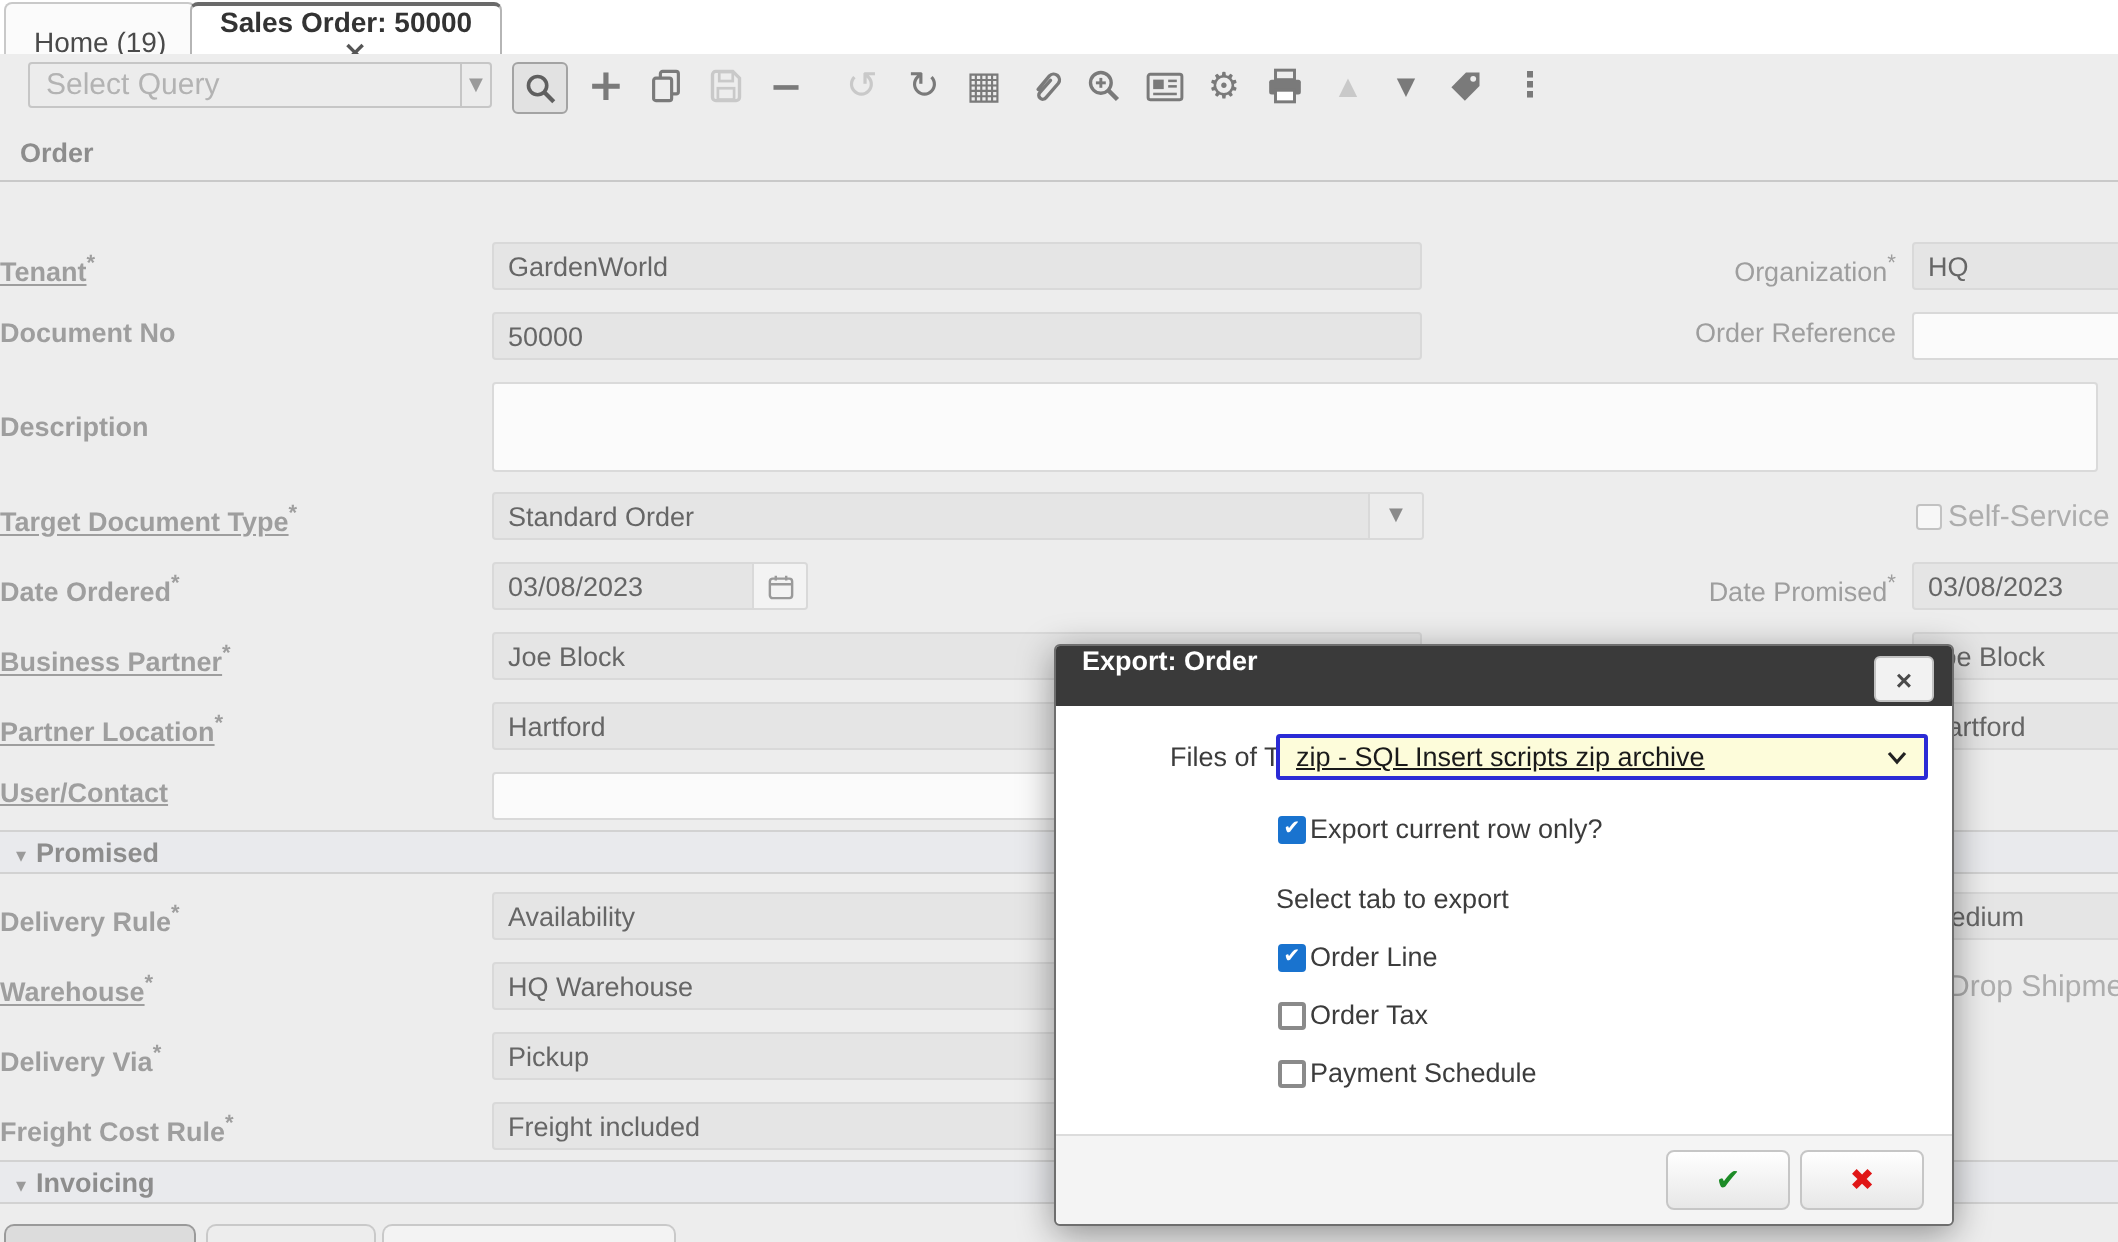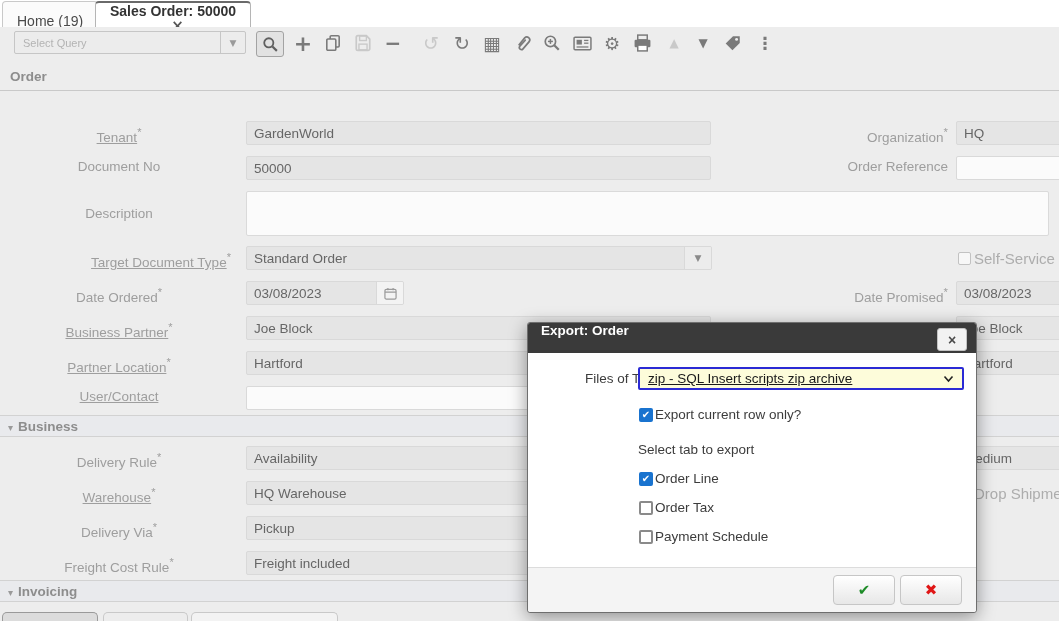--- a/index.html
+++ b/index.html
@@ -16,41 +16,41 @@
        padding:0 14px;font-size:14px;color:#4a4a4a;background:#fbfbfb;
        border:1px solid #c9c9c9;border-bottom:none;border-radius:4px 4px 0 0;box-sizing:border-box;}
   .tab.active{background:#ffffff;font-weight:bold;color:#333;border-color:#b5b5b5;border-top:2px solid #6a6a6a;}
   .tab .close{margin-left:9px;font-weight:bold;color:#555;font-size:15px;line-height:1;}
 
   
   .toolbar{position:absolute;top:27px;left:0;width:1059px;height:31px;background:#ededed;}
   .querybox{position:absolute;left:14px;top:4px;width:232px;height:23px;box-sizing:border-box;
             border:1px solid #c6c6c6;border-radius:2px;background:#ececec;display:flex;}
   .querybox input{flex:1;border:none;background:transparent;outline:none;padding:0 8px;
-            font-size:11px;color:#666;font-family:inherit;}
+            font-size:15px;color:#666;font-family:inherit;}
   .querybox input::placeholder{color:#b3b3b3;}
   .querybox .combo-btn{width:24px;border-left:1px solid #c6c6c6;display:flex;align-items:center;
             justify-content:center;color:#9a9a9a;font-size:9px;}
   .tbico{position:absolute;top:5px;width:22px;height:22px;display:flex;align-items:center;
          justify-content:center;color:#7a7a7a;font-size:17px;}
   .tbico.disabled{color:#c9c9c9;}
   .tbico svg{display:block;}
   .tbico.boxed{border:1px solid #a3a3a3;border-radius:3px;background:#e2e2e2;width:26px;height:24px;top:4px;}
 
   
   .sec{position:absolute;left:0;width:1059px;box-sizing:border-box;
        font-size:13.5px;font-weight:bold;color:#8d8d8d;}
   .sec .tri{font-size:10px;margin-right:5px;color:#9a9a9a;}
   .sec-order{top:62px;height:29px;line-height:29px;padding-left:10px;border-bottom:1px solid #c9c9c9;}
   .sec-mid{background:#e9eaed;border-top:1px solid #d2d2d2;border-bottom:1px solid #d2d2d2;
            height:22px;line-height:22px;padding-left:8px;}
 
   
-  .frow-label{position:absolute;left:0;width:238px;text-align:center;font-size:13.5px;
-              color:#9e9e9e;line-height:22px;}
+  .frow-label{position:absolute;left:0;width:238px;text-align:left;font-size:13.5px;
+              color:#9e9e9e;line-height:22px;font-weight:bold;}
   .frow-label sup{font-size:11px;}
   .frow-label .lk{text-decoration:underline;}
   .rlabel{position:absolute;left:730px;width:218px;text-align:right;font-size:13.5px;
               color:#9e9e9e;line-height:22px;}
   .fld{position:absolute;height:24px;box-sizing:border-box;border:1px solid #d9d9d9;
        border-radius:2px;font-size:13.5px;color:#666;display:flex;align-items:center;
        padding:0 7px;white-space:nowrap;overflow:hidden;}
   .ro{background:#e5e5e5;}
   .wh{background:#fbfbfb;}
   .fld .btn{position:absolute;right:0;top:0;bottom:0;width:26px;background:#ececec;
@@ -227,21 +227,21 @@
 </div>
 <div class="fld wh" style="left:956px;top:156px;width:112px;">
   <span></span>
 </div>
 
 <div class="frow-label" style="top:203px;">
   <span>Description</span>
 </div>
 <div class="textarea" style="left:246px;top:191px;width:803px;height:45px;"></div>
 
-<div class="frow-label" style="top:246px;padding-left:42px;">
+<div class="frow-label" style="top:246px;">
   <span class="lk">Target Document Type</span><sup>*</sup>
 </div>
 <div class="fld ro" style="left:246px;top:246px;width:466px;">
   <span>Standard Order</span>
   <span class="btn glyph">▼</span>
 </div>
 <div class="fcb-row" style="left:958px;top:250px;">
   <span class="fcb"></span>
   <span>Self-Service</span>
 </div>
@@ -288,21 +288,21 @@
 </div>
 
 <div class="frow-label" style="top:386px;">
   <span class="lk">User/Contact</span>
 </div>
 <div class="fld wh" style="left:246px;top:386px;width:465px;">
   <span></span>
 </div>
 
 <div class="sec sec-mid" style="top:415px;">
-  <span class="tri glyph">▾</span><span>Business</span>
+  <span class="tri glyph">▾</span><span>Promised</span>
 </div>
 
 <div class="frow-label" style="top:446px;">
   <span>Delivery Rule</span><sup>*</sup>
 </div>
 <div class="fld ro" style="left:246px;top:446px;width:465px;">
   <span>Availability</span>
 </div>
 <div class="fld ro" style="left:956px;top:446px;width:112px;">
   <span>Medium</span>

